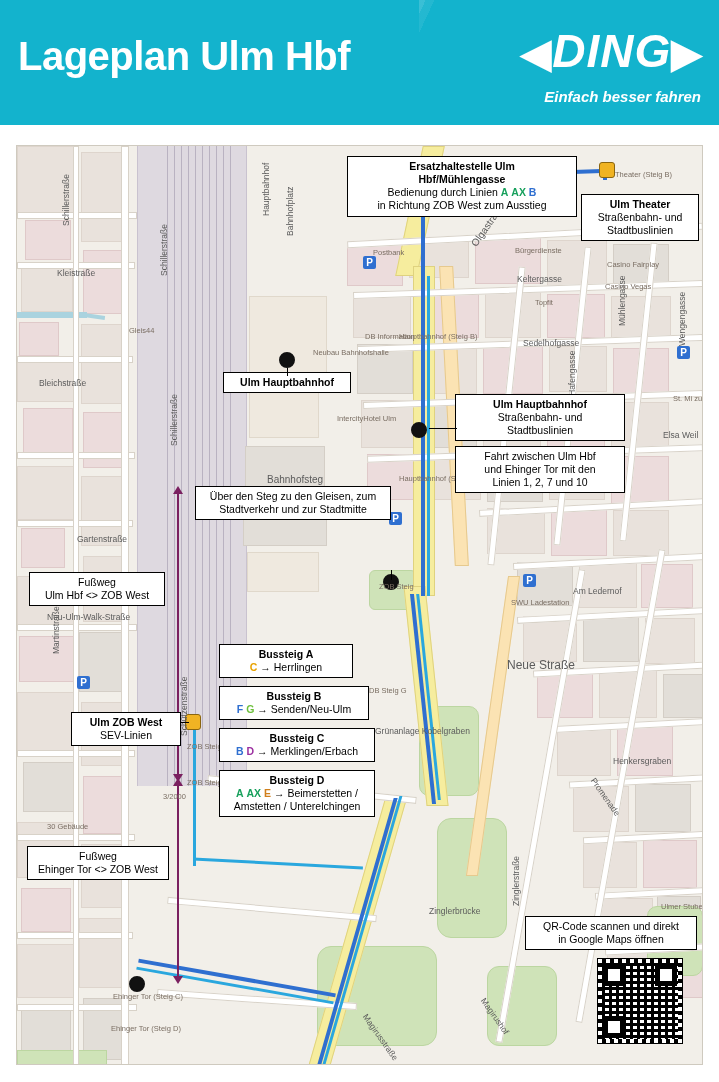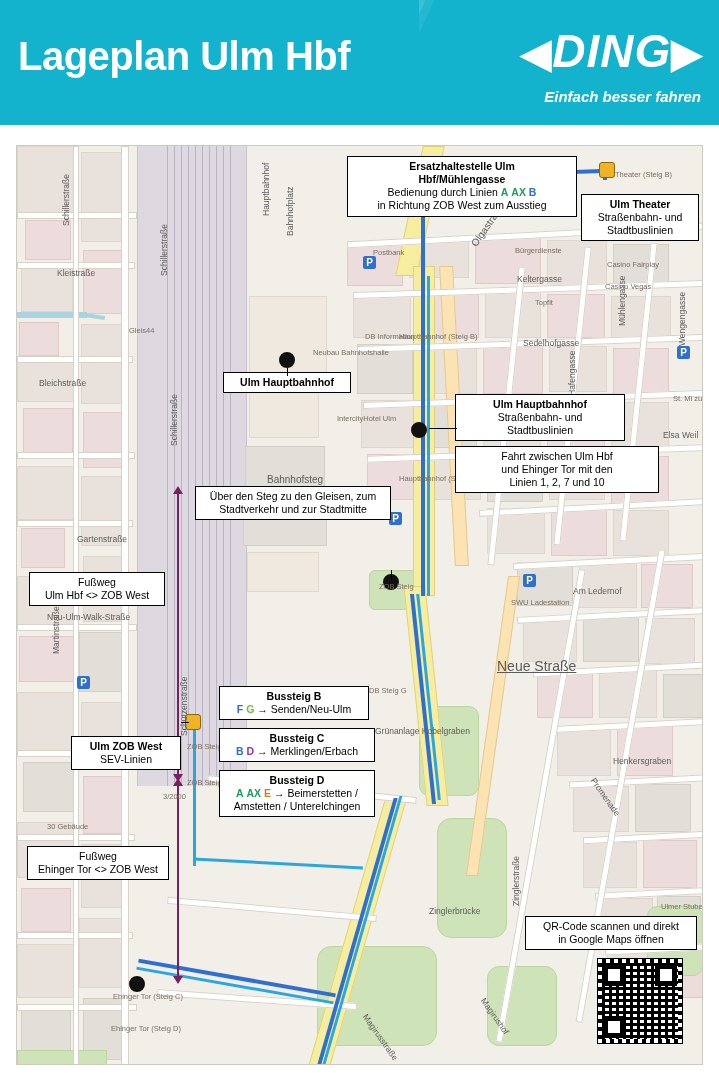--- a/index.html
+++ b/index.html
@@ -358,21 +358,21 @@
     <div class="sname rot" style="left:142px;top:130px;">Schillerstraße</div>
     <div class="sname rot" style="left:152px;top:300px;">Schillerstraße</div>
     <div class="sname" style="left:250px;top:328px;font-size:10px;">Bahnhofsteg</div>
     <div class="sname rot45" style="left:452px;top:96px;font-size:10px;">Olgastraße</div>
     <div class="sname" style="left:500px;top:128px;">Keltergasse</div>
     <div class="sname" style="left:506px;top:192px;">Sedelhofgasse</div>
     <div class="sname rot" style="left:660px;top:200px;">Wengengasse</div>
     <div class="sname rot" style="left:600px;top:180px;">Mühlengasse</div>
     <div class="sname rot" style="left:550px;top:250px;">Hafengasse</div>
     <div class="sname" style="left:556px;top:440px;">Am Ledernof</div>
-    <div class="sname" style="left:480px;top:512px;font-size:14px;text-decoration:underline;">Neue Straße</div>
+    <div class="sname" style="left:490px;top:512px;font-size:12px;">Neue Straße</div>
     <div class="sname" style="left:596px;top:610px;">Henkersgraben</div>
     <div class="sname rot-pos" style="left:580px;top:630px;">Promenade</div>
     <div class="sname rot" style="left:494px;top:760px;">Zinglerstraße</div>
     <div class="sname" style="left:412px;top:760px;">Zinglerbrücke</div>
     <div class="sname rot-pos" style="left:352px;top:866px;">Magirusstraße</div>
     <div class="sname rot-pos" style="left:470px;top:850px;">Magirushof</div>
     <div class="sname" style="left:358px;top:580px;">Grünanlage Kobelgraben</div>
     <div class="sname rot" style="left:268px;top:90px;">Bahnhofplatz</div>
     <div class="sname rot" style="left:244px;top:70px;">Hauptbahnhof</div>
     <div class="sname rot" style="left:162px;top:590px;">Schützenstraße</div>
@@ -423,39 +423,47 @@
   <div class="box" style="left:206px;top:226px;width:128px;">
     <div class="ttl">Ulm Hauptbahnhof</div>
   </div>
   <div class="leader" style="left:270px;top:222px;width:1px;height:8px;"></div>
 
   <div class="box" style="left:438px;top:248px;width:170px;">
     <div class="ttl">Ulm Hauptbahnhof</div>
     <div>Straßenbahn- und</div>
     <div>Stadtbuslinien</div>
   </div>
-  <div class="box" style="left:438px;top:300px;width:204px;">
+  <div class="box" style="left:438px;top:300px;width:170px;">
     <div>Fahrt zwischen Ulm Hbf</div>
     <div>und Ehinger Tor mit den</div>
     <div>Linien 1, 2, 7 und 10</div>
   </div>
   <div class="leader" style="left:412px;top:282px;width:28px;height:1px;"></div>
 
   <div class="box" style="left:178px;top:340px;width:196px;">
     <div>Über den Steg zu den Gleisen, zum</div>
     <div>Stadtverkehr und zur Stadtmitte</div>
   </div>
 
   <div class="leader" style="left:374px;top:424px;width:1px;height:10px;"></div>
 
   <div class="box" style="left:12px;top:426px;width:136px;">
     <div>Fußweg</div>
     <div>Ulm Hbf &lt;&gt; ZOB West</div>
   </div>
 
+  <div class="box" style="left:202px;top:498px;width:134px;text-align:left;">
+    <div class="ttl" style="text-align:center;">Bussteig A</div>
+    <div style="text-align:center;">
+      <span class="ln c-C">C</span>
+      <span>→</span>
+      <span>Herrlingen</span>
+    </div>
+  </div>
 
   <div class="box" style="left:202px;top:582px;width:156px;">
     <div class="ttl">Bussteig C</div>
     <div>
       <span class="ln c-B">B</span>
       <span class="ln c-D">D</span>
       <span>→</span>
       <span>Merklingen/Erbach</span>
     </div>
   </div>
@@ -475,21 +483,21 @@
     <div>
       <span class="ln c-A">A</span>
       <span class="ln c-AX">AX</span>
       <span class="ln c-E">E</span>
       <span>→</span>
       <span>Beimerstetten /</span>
     </div>
     <div>Amstetten / Unterelchingen</div>
   </div>
 
-  <div class="box" style="left:54px;top:566px;width:110px;margin-top:24px;">
+  <div class="box" style="left:54px;top:566px;width:110px;">
     <div class="ttl">Ulm ZOB West</div>
     <div>SEV-Linien</div>
   </div>
   <div class="leader" style="left:164px;top:576px;width:8px;height:1px;"></div>
 
   <div class="box" style="left:10px;top:700px;width:142px;">
     <div>Fußweg</div>
     <div>Ehinger Tor &lt;&gt; ZOB West</div>
   </div>
 

